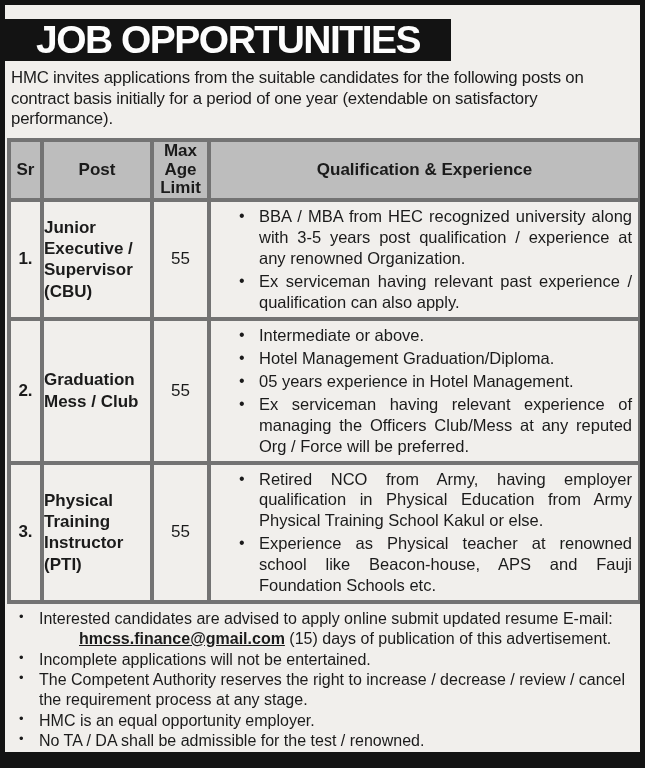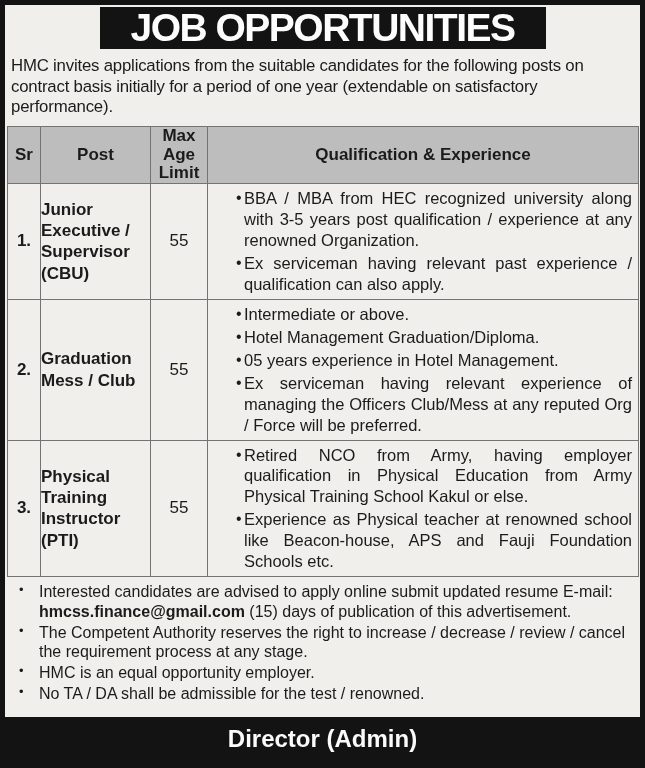--- a/index.html
+++ b/index.html
@@ -3,69 +3,69 @@
 <meta charset="utf-8">
 <style>
   html,body{margin:0;padding:0;background:#888;}
   .page{
     width:645px;height:768px;box-sizing:border-box;
     background:#f1efec;border:5px solid #131313;
     font-family:"Liberation Sans","DejaVu Sans",sans-serif;
     color:#1b1b1b;display:flex;flex-direction:column;overflow:hidden;
   }
   
-  .title-wrap{display:flex;justify-content:center;margin-top:2px;}
+  .title-wrap{display:flex;margin-top:14px;}
   .title-banner{
     background:#131313;color:#fdfdfd;width:446px;height:42px;
     display:flex;align-items:center;justify-content:center;
     font-weight:700;font-size:39px;letter-spacing:-1.5px;
     transform-origin:center;white-space:nowrap;
   }
   
   .intro{
     margin:7px 6px 0 6px;font-size:16.8px;line-height:1.23;
     letter-spacing:-0.2px;
   }
   
   table.job-table{
     border-collapse:collapse;table-layout:fixed;
     margin:8px 2px 0 2px;width:631px;
   }
   .job-table th,.job-table td{
-    border:1px solid #737373;padding:0;vertical-align:middle;
+    border:4px solid #737373;padding:0;vertical-align:middle;
   }
   .job-table th{
     background:#bdbdbd;font-size:17px;font-weight:700;line-height:1.1;
     text-align:center;height:50px;
   }
   .col-sr{width:33px;}
   .col-post{width:110px;}
   .col-age{width:57px;}
   .col-qual{width:431px;}
   .td-sr{text-align:center;font-weight:700;font-size:17px;}
   .td-post{font-weight:700;font-size:17px;line-height:1.25;padding:2px 2px 2px 8px;}
   .td-age{text-align:center;font-size:17px;}
   ul.qual-list{list-style:none;margin:4px 0;padding:0 6px 0 0;}
   ul.qual-list li{
-    position:relative;padding-left:36px;font-size:16.5px;line-height:1.27;
+    position:relative;padding-left:48px;font-size:16.5px;line-height:1.27;
     text-align:justify;margin:2px 0;
   }
   ul.qual-list li::before{
     content:"•";position:absolute;left:28px;top:0;font-size:16px;
   }
   
   ul.notes-list{list-style:none;margin:5px 4px 0 4px;padding:0;}
   ul.notes-list li{
     position:relative;padding-left:30px;font-size:16px;line-height:1.23;
     margin:0 0 1px 0;
   }
   ul.notes-list li::before{
     content:"•";position:absolute;left:10px;top:0;font-size:13px;
   }
-  .email{font-weight:700;}
+  .email{font-weight:700;text-decoration:underline;margin-left:40px;}
   
   .footer-banner{
     margin-top:auto;background:#131313;color:#fbfbfb;text-align:center;
     padding:7px 0 9px 0;
   }
   .footer-title{font-size:24px;font-weight:700;line-height:1.25;}
 </style>
 </head>
 <body>
 
@@ -128,20 +128,21 @@
               <li>Retired NCO from Army, having employer qualification in Physical Education from Army Physical Training School Kakul or else.</li>
               <li>Experience as Physical teacher at renowned school like Beacon-house, APS and Fauji Foundation Schools etc.</li>
             </ul>
           </td>
         </tr>
       </tbody>
   </table>
 
   <ul class="notes-list">
       <li><span>Interested candidates are advised to apply online submit updated resume E-mail: </span><span class="email">hmcss.finance@gmail.com</span><span> (15) days of publication of this advertisement.</span></li>
+      <li><span>Incomplete applications will not be entertained.</span></li>
       <li><span>The Competent Authority reserves the right to increase / decrease / review / cancel the requirement process at any stage.</span></li>
       <li><span>HMC is an equal opportunity employer.</span></li>
       <li><span>No TA / DA shall be admissible for the test / renowned.</span></li>
     </ul>
 
   <div class="footer-banner">
     <div class="footer-title">Director (Admin)</div>
 
   </div>
 

